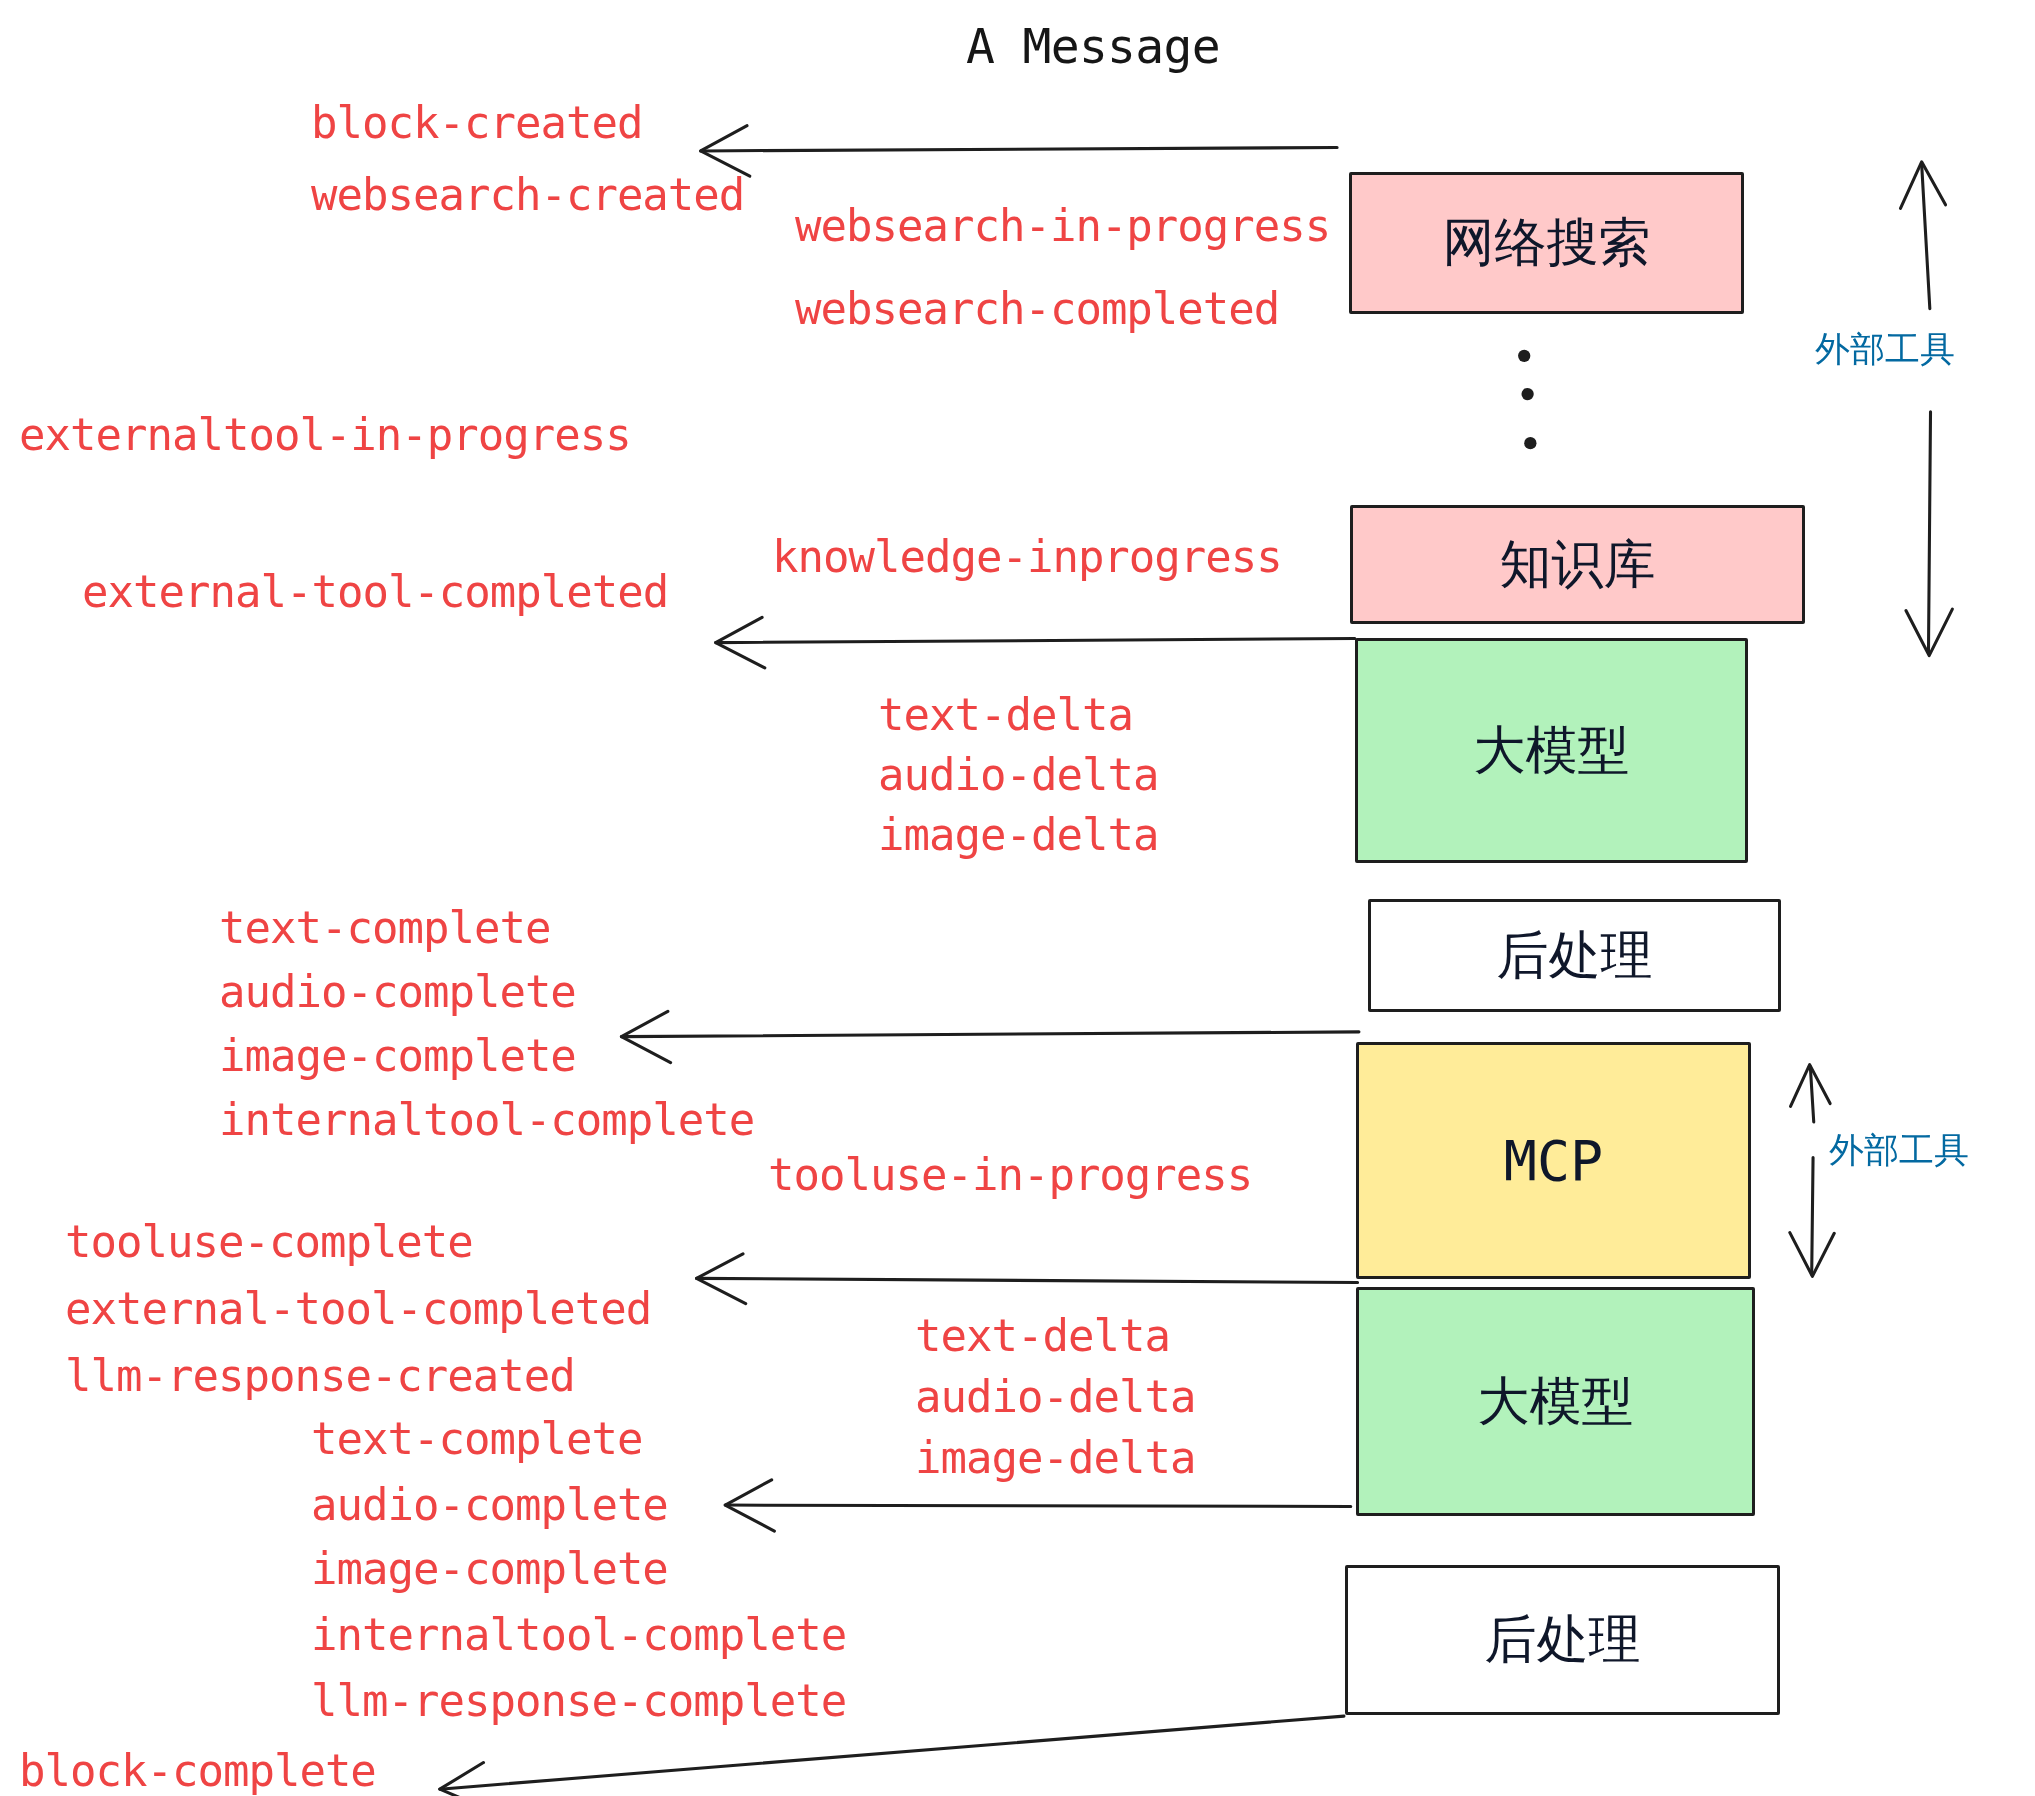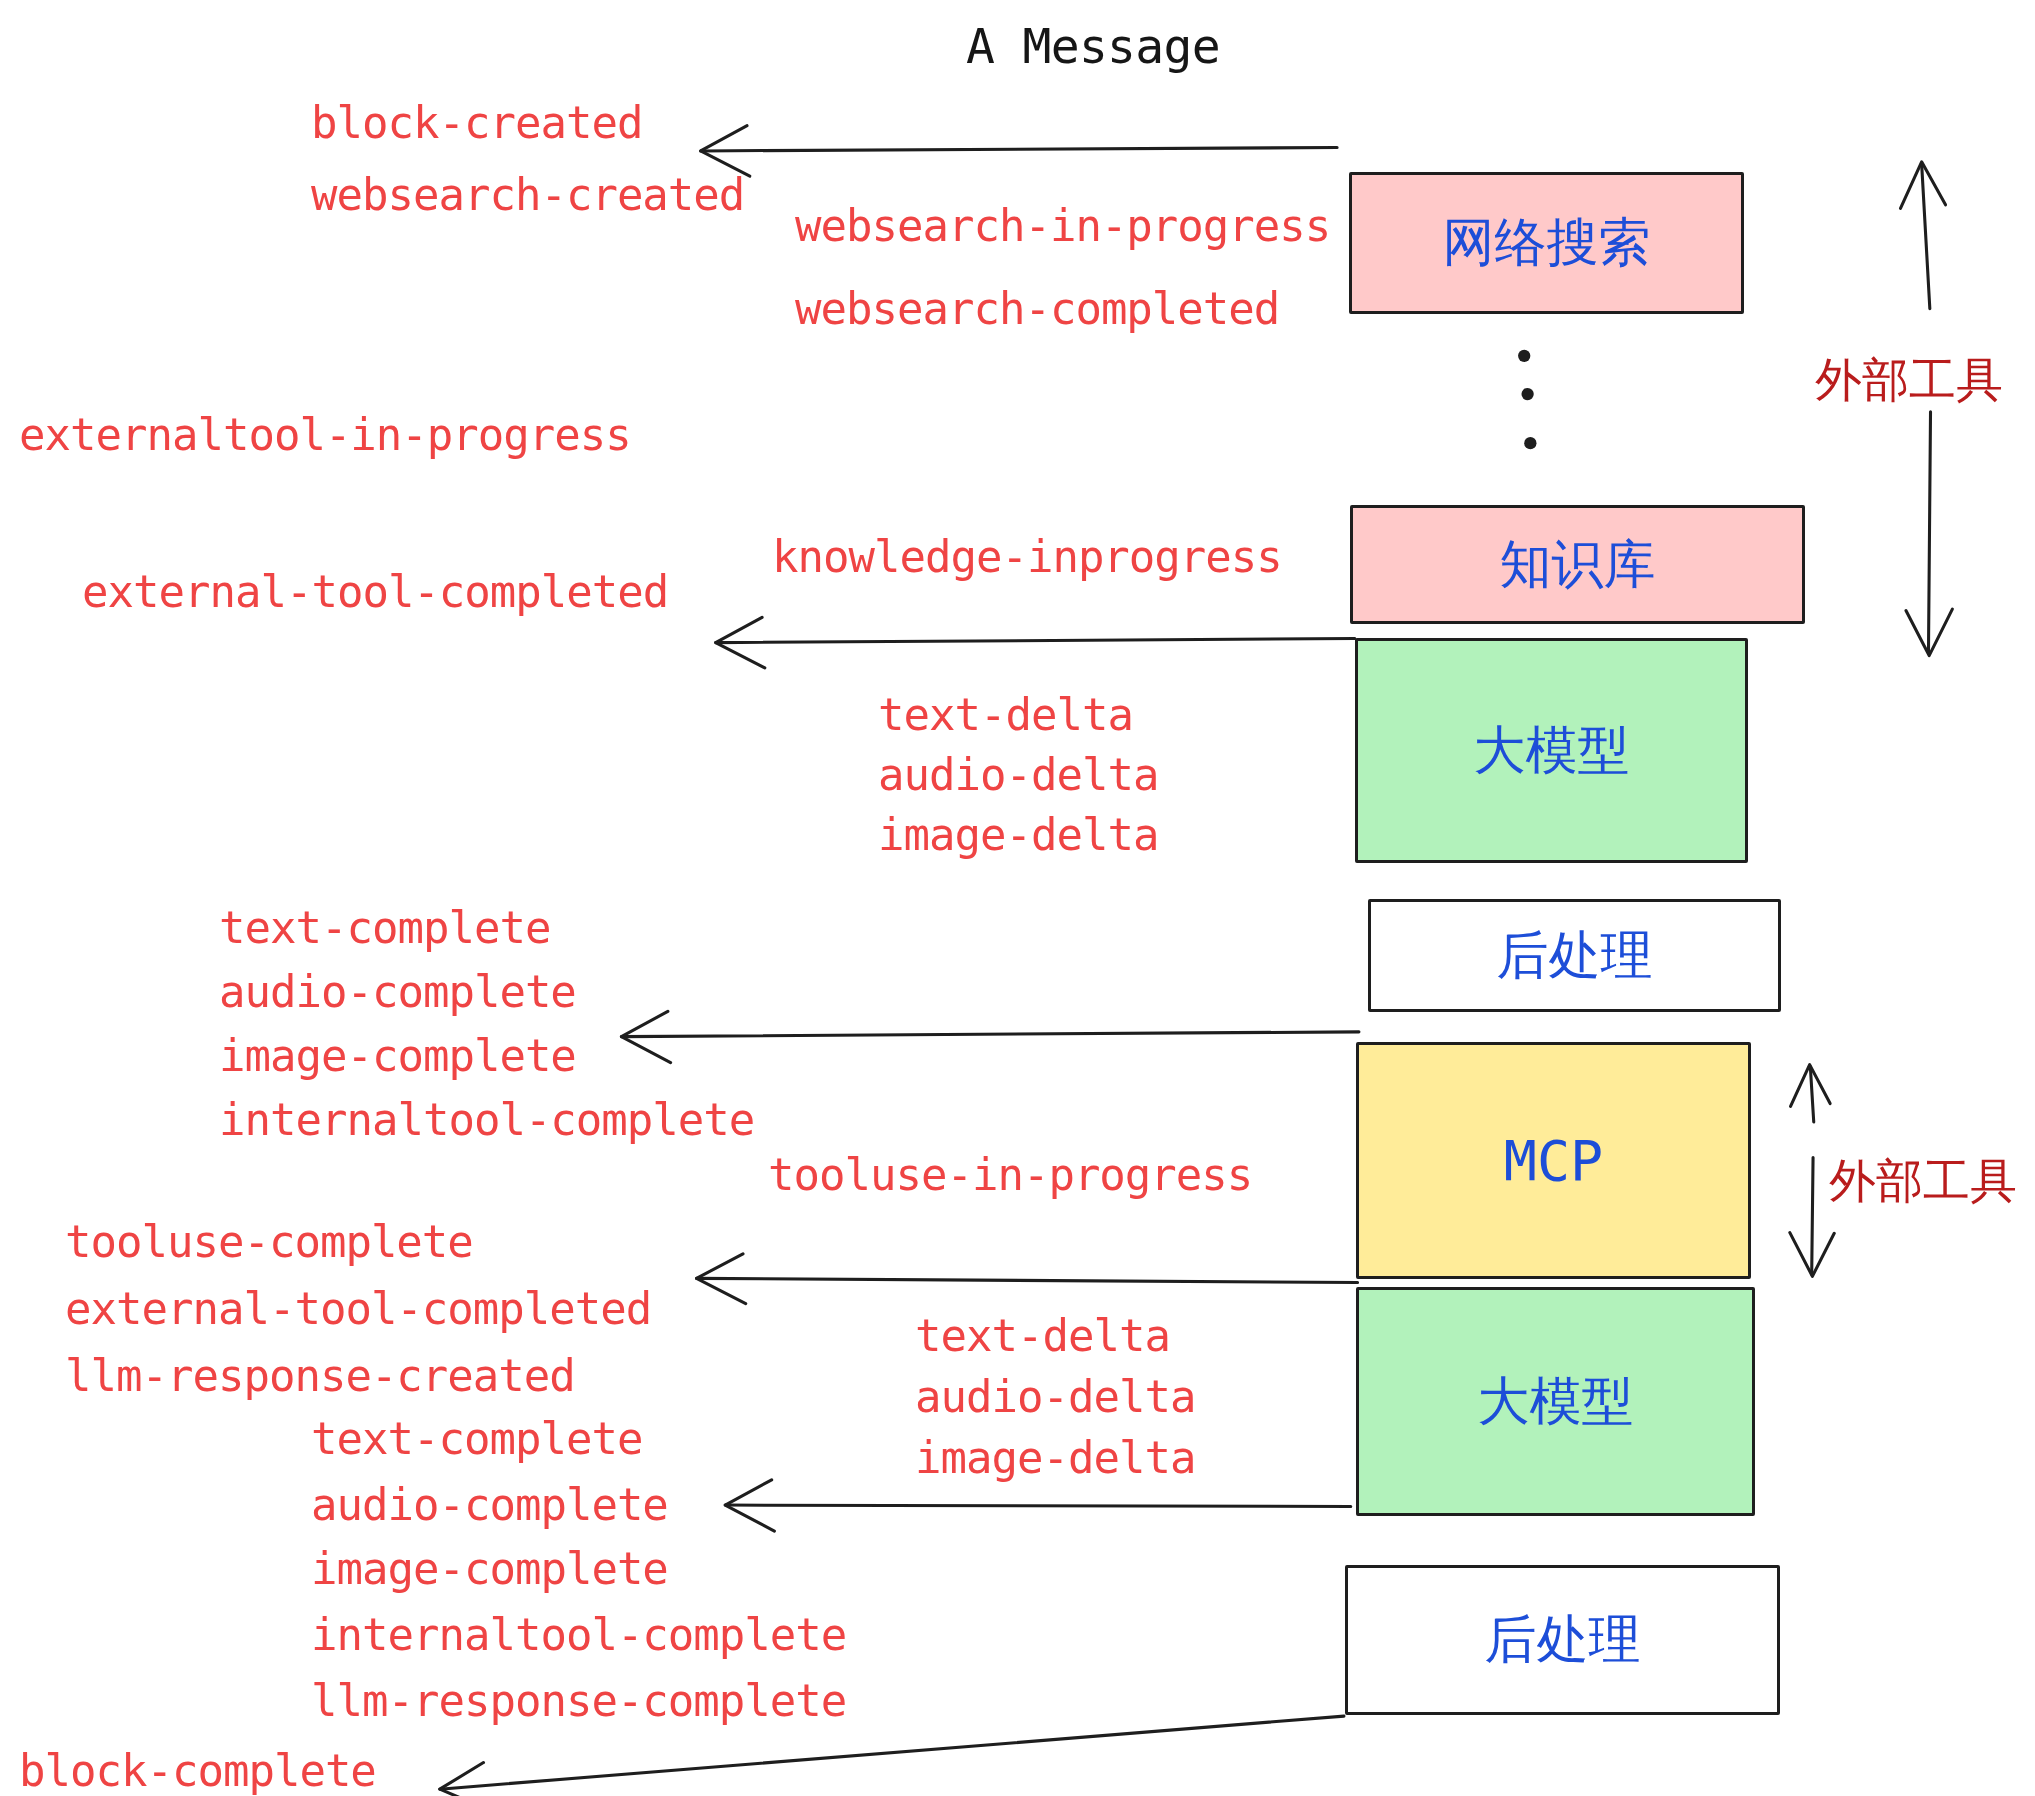--- a/index.html
+++ b/index.html
@@ -15,27 +15,27 @@
     position:absolute;font-size:44px;letter-spacing:-1px;line-height:61px;
     white-space:pre;color:#ef4444;
   }
   .title{
     position:absolute;left:936px;top:10.2px;width:314px;text-align:center;
     font-size:48px;letter-spacing:-0.7px;color:#161616;margin-top:8px;
   }
   .box{
     position:absolute;border:3.4px solid var(--stroke);border-radius:2px;
     display:flex;align-items:center;justify-content:center;
-    font-family:"DejaVu Sans","Liberation Sans",sans-serif;font-size:52px;color:#1d4ed8;
+    font-family:"DejaVu Sans","Liberation Sans",sans-serif;font-size:52px;color:#0f172a;
     box-sizing:border-box;
   }
   .box.mono{font-family:"DejaVu Sans Mono","Liberation Mono",monospace;font-size:55px;}
   .side-label{
     position:absolute;font-family:"DejaVu Sans","Liberation Sans",sans-serif;
-    font-size:47px;color:#b91c1c;white-space:pre;margin-top:23px;
+    font-size:35px;color:#0369a1;white-space:pre;
   }
 </style>
 </head>
 <body>
 
 <div class="canvas">
 
   <svg class="overlay" viewBox="0 0 2980 2630">
     <g>
       <path d="M1958 216 L1026 221"></path>

